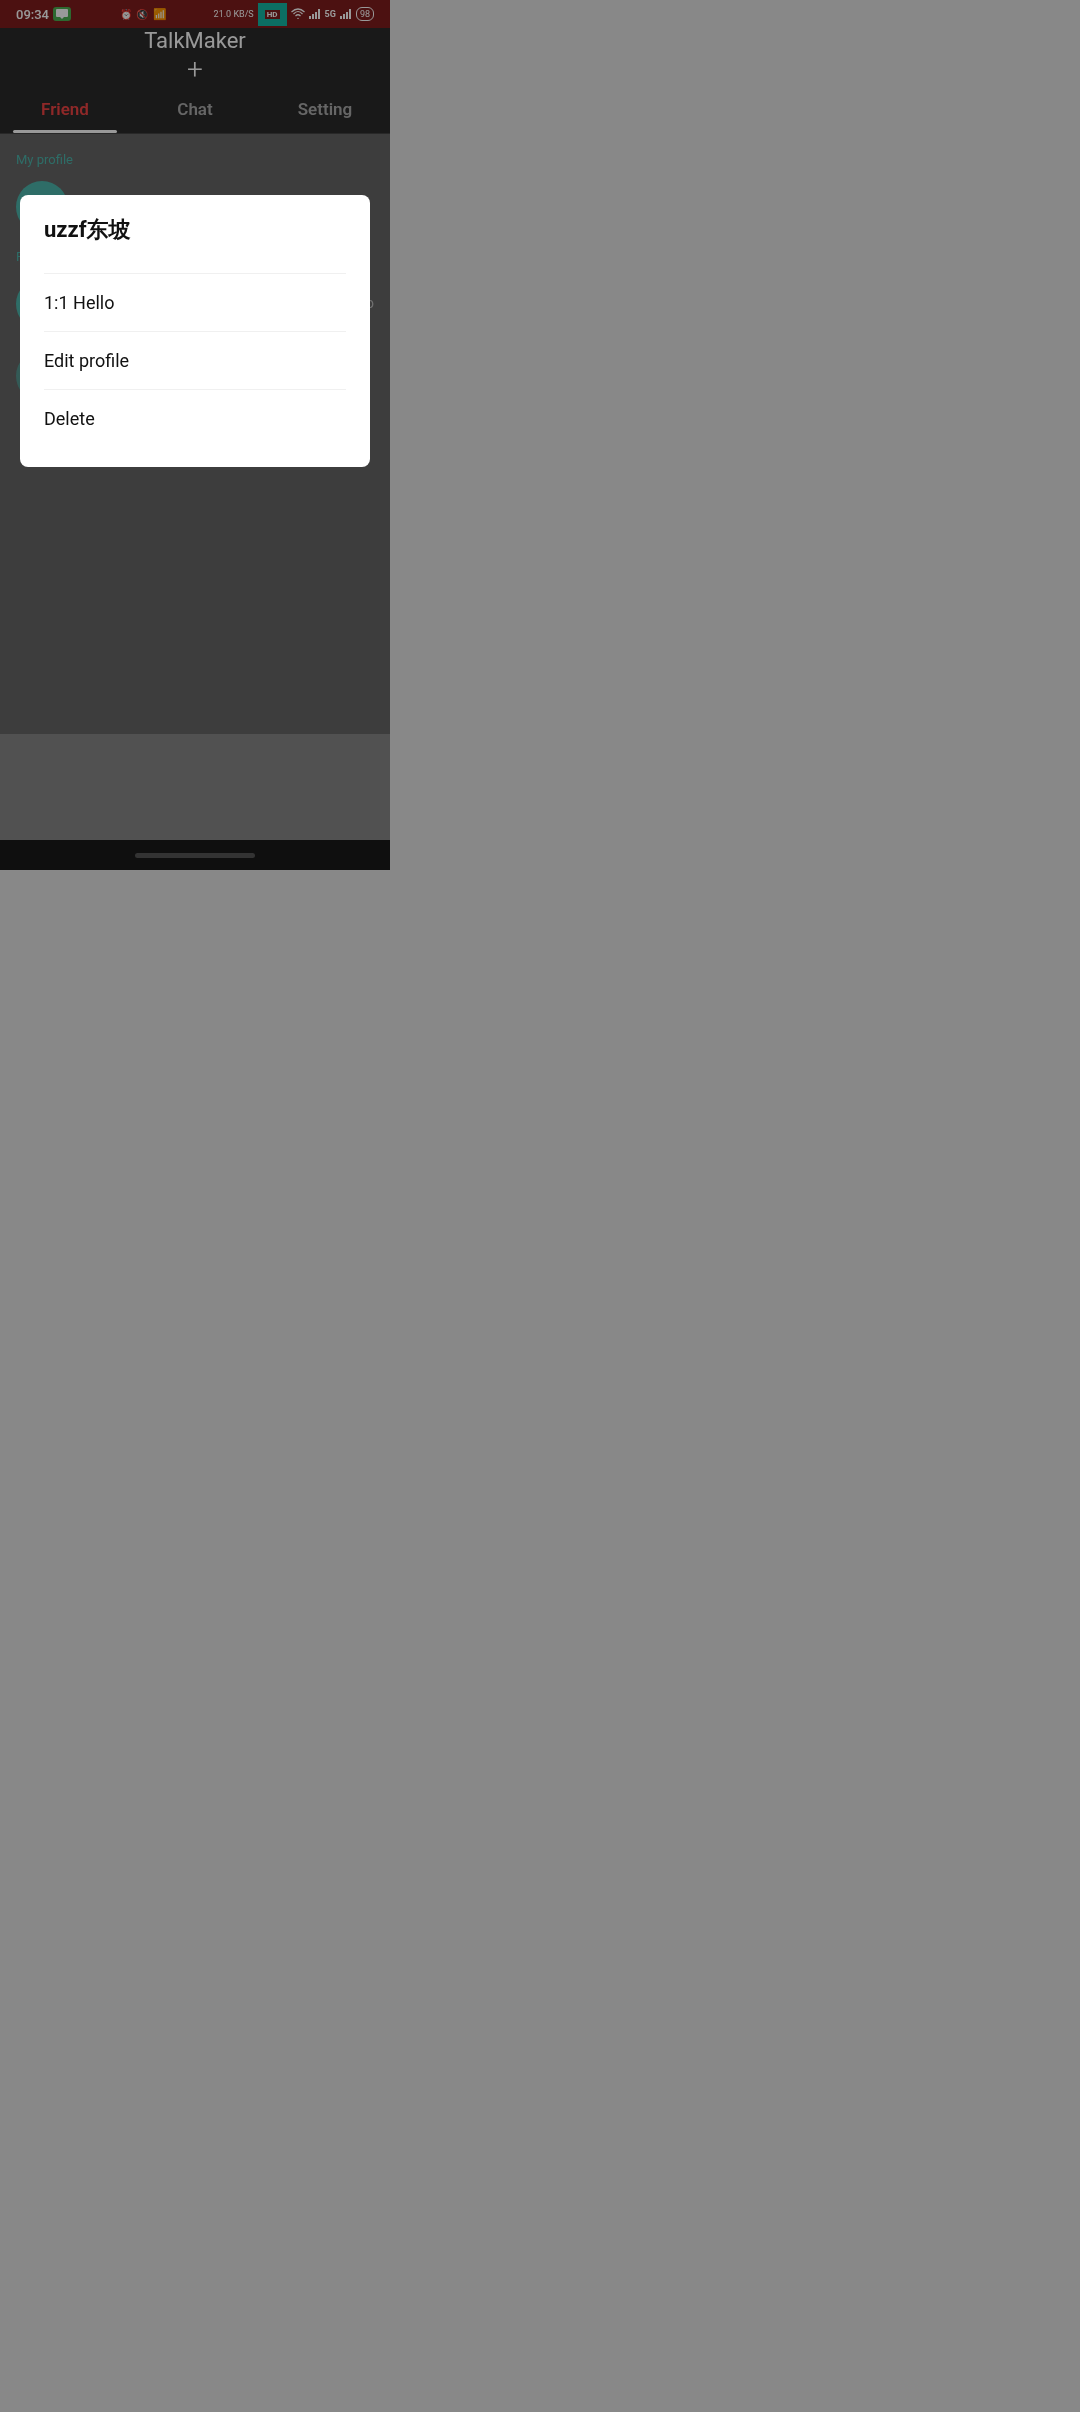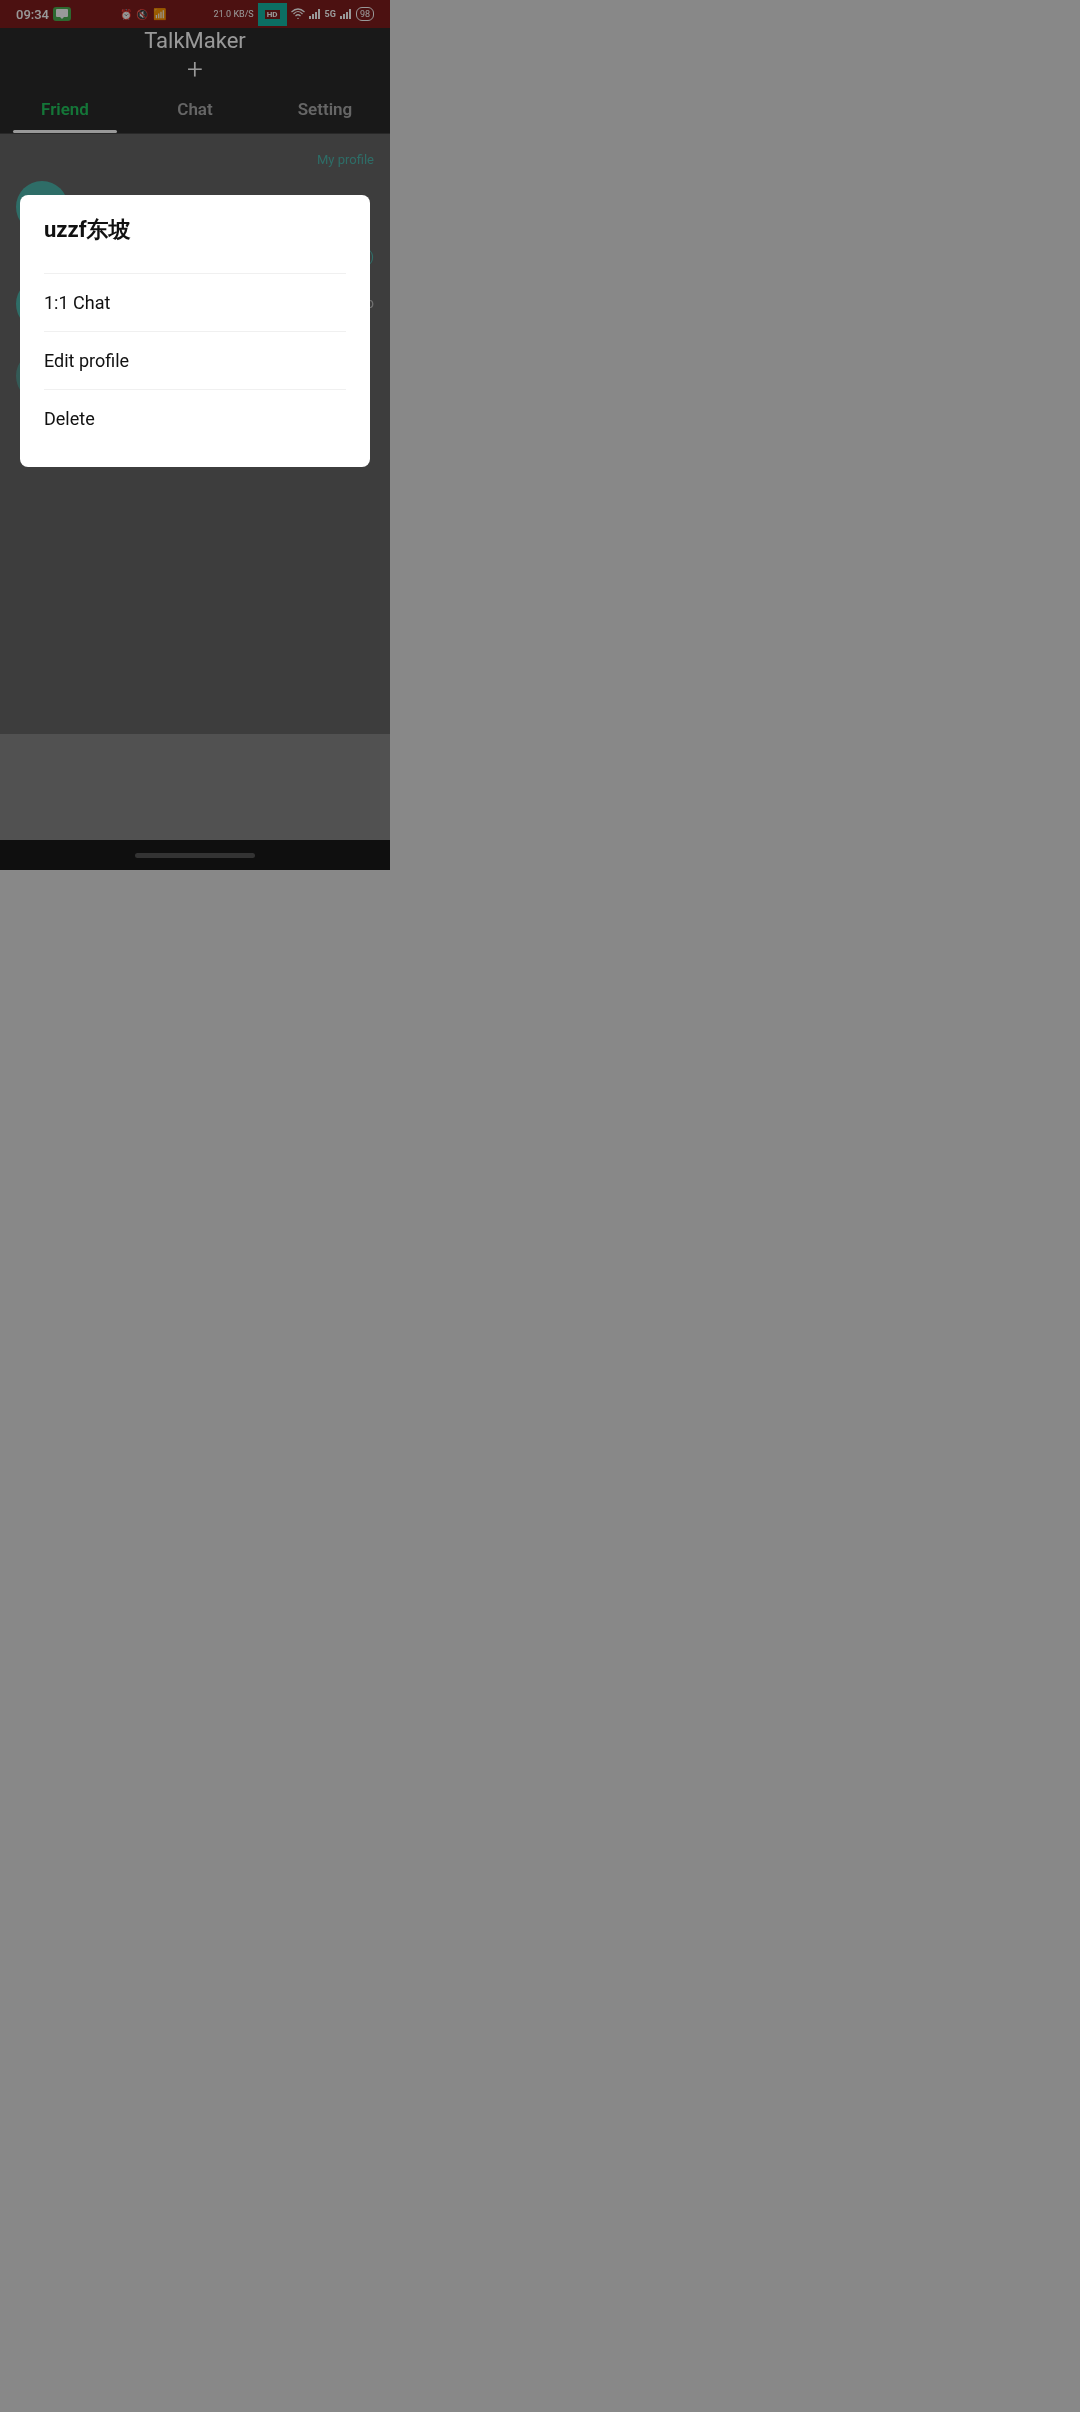--- a/index.html
+++ b/index.html
@@ -99,21 +99,21 @@
       align-items: center;
       justify-content: center;
       color: #aaa;
       font-size: 17px;
       font-weight: 600;
       cursor: pointer;
       position: relative;
     }
 
     .tab.active {
-      color: #22c55e;
+      color: #ef4444;
     }
 
     .tab.active::after {
       content: '';
       position: absolute;
       bottom: 0;
       left: 10%;
       width: 80%;
       height: 3px;
       background: white;
@@ -124,21 +124,20 @@
     .main-content {
       background: #666;
       padding: 12px 0;
       min-height: 600px;
     }
 
     .section-label {
       color: #4db6ac;
       font-size: 13px;
       padding: 6px 16px 4px;
-      text-align: right;
     }
 
     .profile-item {
       display: flex;
       align-items: center;
       padding: 10px 16px;
       gap: 14px;
     }
 
     .avatar {
@@ -363,21 +362,21 @@
     </div>
   </div>
 </div>
 
 <div class="overlay"></div>
 
 <div class="context-menu">
   <div class="context-menu-title">uzzf东坡</div>
 
   <div class="context-menu-item">
-    <span>1:1 Chat</span>
+    <span>1:1 Hello</span>
   </div>
   <div class="context-menu-item">
     <span>Edit profile</span>
   </div>
   <div class="context-menu-item">
     <span>Delete</span>
   </div>
 </div>
 
 <div class="nav-bar">

